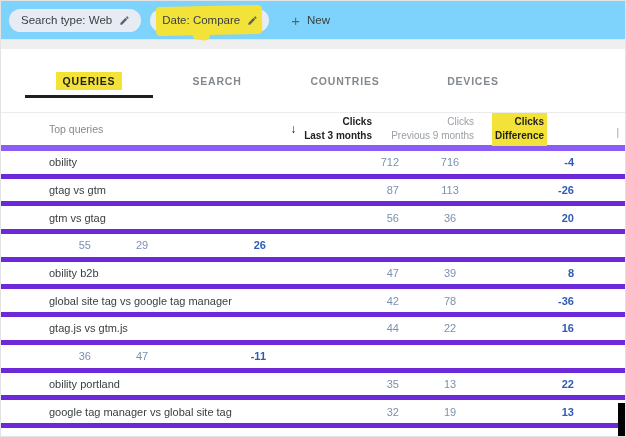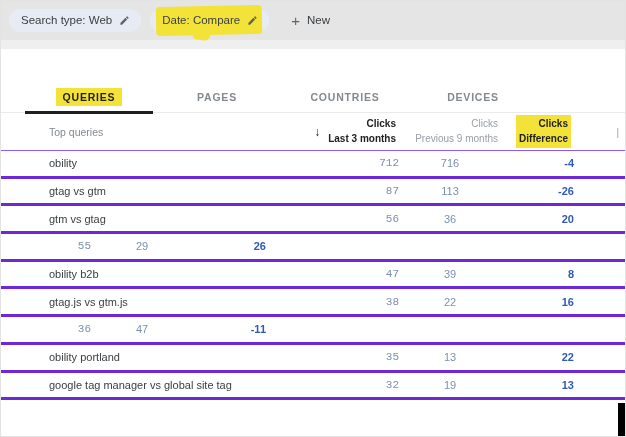--- a/index.html
+++ b/index.html
@@ -13,21 +13,21 @@
     border:1px solid #e3e3e3;
   }
 
   
   .topbar {
     height:38px;
     display:flex;
     align-items:center;
     padding-left:8px;
     gap:9px;
-    background:#e5e5e5;
+    background:#7dd3fc;
   }
   .chip {
     height:23px;
     background:#e7ecf4;
     border-radius:12px;
     display:flex;
     align-items:center;
     gap:7px;
     padding:0 11px 0 12px;
     font-size:11.5px;
@@ -54,21 +54,21 @@
     margin-left:13px; font-size:11.5px; color:#3c4043; cursor:pointer;
   }
   .new-btn .plus { font-size:15px; color:#5f6368; line-height:1; }
 
   .gray-band { height:10px; background:#efefef; border-top:1px solid #e6e6e6; }
 
   
   .tabs-bar {
     height:64px;
     display:flex;
-    align-items:flex-end;
+    align-items:center;
     padding-left:24px;
     border-bottom:1px solid #ebebeb;
     background:#ffffff;
   }
   .tab {
     width:128px; height:30px;
     display:flex; align-items:center; justify-content:center;
     position:relative;
     color:#84898e;
     font-size:10.5px;
@@ -82,44 +82,44 @@
     height:3px; background:#1f1f1f;
   }
   .tab.active .tab-label {
     background:#f3e238; color:#1f1f1f; padding:3px 7px;
   }
 
   
   .thead {
     height:38px;
     display:flex; align-items:center;
-    padding-right:54px;
-    border-bottom:1px solid #8b5cf6;
+    padding-right:78px;
+    border-bottom:6px solid #8b5cf6;
     position:relative;
     font-size:10px;
   }
   .th-query { flex:1; padding-left:48px; color:#84898e; font-size:10.5px; }
   .th-num { text-align:right; line-height:1.45; }
   .th-c2 { width:90px; display:flex; justify-content:flex-end; align-items:center; gap:8px; color:#202124; font-weight:bold; }
   .th-c3 { width:102px; color:#9aa0a6; }
   .th-c4 { width:73px; display:flex; justify-content:flex-end; }
   .th-c4 .hl { background:#f3e238; color:#1f1f1f; font-weight:bold; text-align:right; padding:2px 3px; line-height:1.45; }
   .sort-arrow { font-size:12px; color:#202124; font-weight:normal; }
   .clip-mark { position:absolute; right:6px; top:14px; color:#9aa0a6; font-size:10px; }
 
   .trow {
     height:27.7px;
     display:flex; align-items:center;
     padding-right:51px;
-    border-bottom:3px solid #6d28d9;
+    border-bottom:5px solid #6d28d9;
     font-size:11px;
     cursor:pointer;
   }
   .td-query { flex:1; padding-left:48px; color:#3c4043; white-space:nowrap; overflow:hidden; }
-  .td-c2 { width:90px; text-align:right; color:#7b91b0;font-family:Liberation Mono, monospace; }
+  .td-c2 { width:90px; text-align:right; color:#7b91b0; }
   .td-c3 { width:102px; text-align:center; color:#7b91b0; }
   .td-c4 { width:73px; text-align:right; color:#2f5bb7; font-weight:bold; }
 
   .black-artifact {
     position:absolute; right:0; bottom:0; width:7px; height:33px; background:#000;
   }
 </style>
 </head>
 <body>
 
@@ -148,21 +148,21 @@
   </div>
 </div>
 
 <div class="gray-band"></div>
 
 <div class="tabs-bar">
   <div class="tab active">
     <span class="tab-label">QUERIES</span>
   </div>
   <div class="tab">
-    <span class="tab-label">PAGES</span>
+    <span class="tab-label">SEARCH</span>
   </div>
   <div class="tab">
     <span class="tab-label">COUNTRIES</span>
   </div>
   <div class="tab">
     <span class="tab-label">DEVICES</span>
   </div>
 </div>
 
 <div class="thead">
@@ -211,22 +211,28 @@
     <div class="td-c3">29</div>
     <div class="td-c4">26</div>
   </div>
   <div class="trow">
     <div class="td-query">obility b2b</div>
     <div class="td-c2">47</div>
     <div class="td-c3">39</div>
     <div class="td-c4">8</div>
   </div>
   <div class="trow">
+    <div class="td-query">global site tag vs google tag manager</div>
+    <div class="td-c2">42</div>
+    <div class="td-c3">78</div>
+    <div class="td-c4">-36</div>
+  </div>
+  <div class="trow">
     <div class="td-query">gtag.js vs gtm.js</div>
-    <div class="td-c2">38</div>
+    <div class="td-c2">44</div>
     <div class="td-c3">22</div>
     <div class="td-c4">16</div>
   </div>
   <div class="trow">
     <div class="td-c2">36</div>
     <div class="td-c3">47</div>
     <div class="td-c4">-11</div>
   </div>
   <div class="trow">
     <div class="td-query">obility portland</div>

